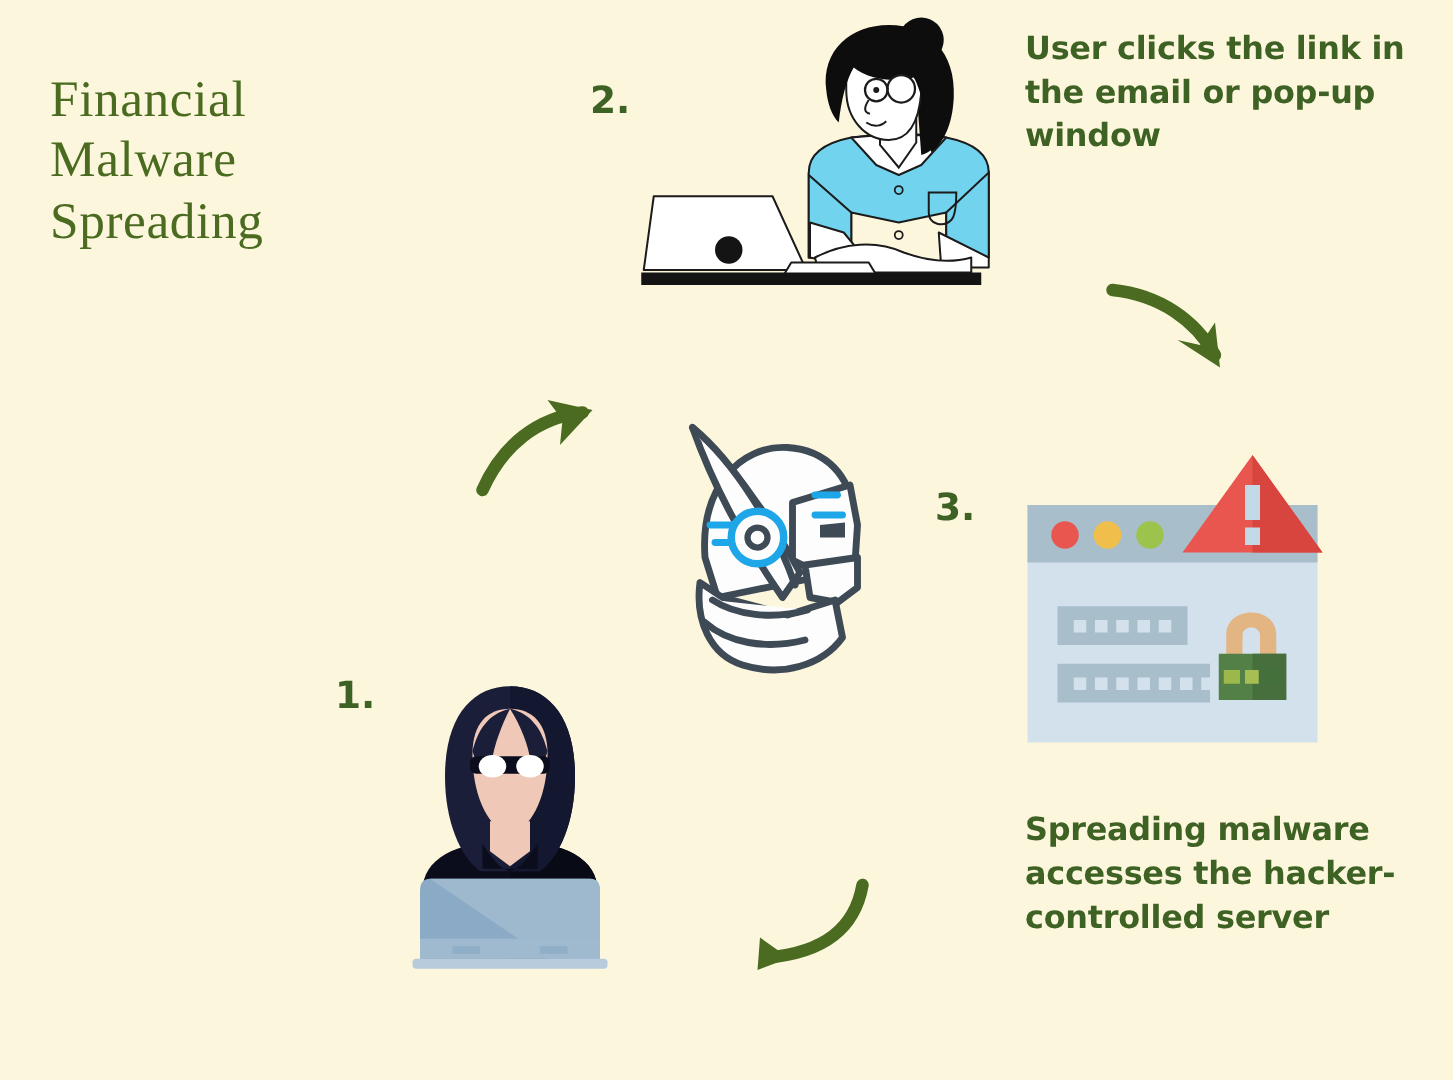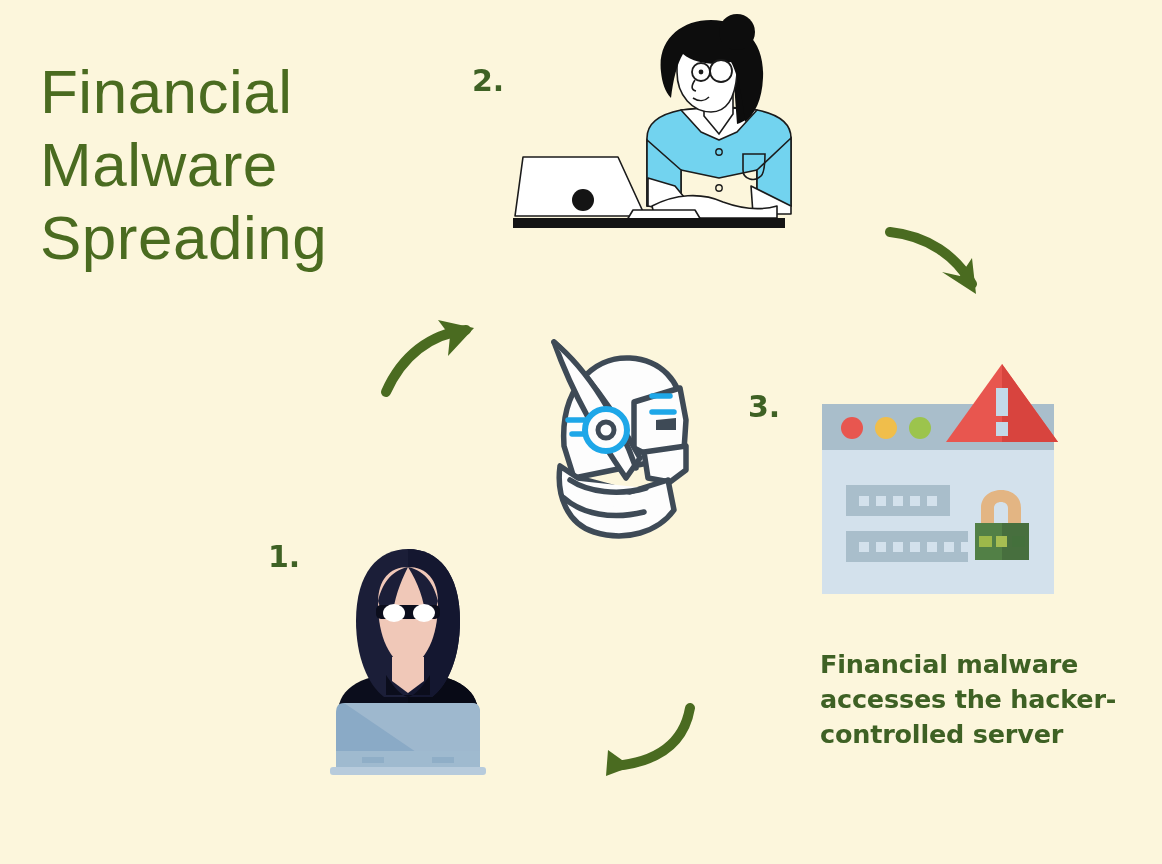--- a/index.html
+++ b/index.html
@@ -21,22 +21,22 @@
     background: #FCF6DC;
     overflow: hidden;
   }
 
   
   .title {
     position: absolute;
     left: 40px;
     top: 55px;
     width: 420px;
-    font-family: Liberation Sans, sans-serif;
-    font-size: 62px;
+    font-family: Liberation Serif, serif;
+    font-size: 41px;
     line-height: 1.18;
     color: #4A6B20;
     font-weight: 400;
     letter-spacing: 0.5px;
     white-space: pre-line;
   }
 
   
   .caption {
     position: absolute;
@@ -81,21 +81,22 @@
 <div class="canvas">
 
   <div class="title">Financial
 Malware
 Spreading</div>
 
   <div class="step-number" id="step-num-1">1.</div>
   <div class="step-number" id="step-num-2">2.</div>
   <div class="step-number" id="step-num-3">3.</div>
 
-  <div class="caption" id="caption-3">Financial malware accesses the hacker-controlled server</div>
+  <div class="caption" id="caption-2">User clicks the link in the email or pop-up window</div>
+  <div class="caption" id="caption-3">Spreading malware accesses the hacker-controlled server</div>
 
   <div class="illus" id="illus-woman">
     <svg width="290" height="230" viewBox="0 0 290 230" xmlns="http://www.w3.org/2000/svg">
 
       <path d="M142 128 C142 112 156 104 176 100 L214 96 L252 100 C272 104 286 112 286 128
                L286 196 L252 196 L252 160 L214 168 L176 160 L176 196 L142 196 Z" fill="#72D3EF" stroke="#1B1B1B" stroke-width="1.6" stroke-linejoin="round"></path>
 
       <path d="M142 130 L142 196 L176 196 L176 160 Z" fill="#72D3EF" stroke="#1B1B1B" stroke-width="1.6"></path>
       <path d="M143 168 L143 196 L172 202 L188 198 L170 176 Z" fill="#ffffff" stroke="#1B1B1B" stroke-width="1.6" stroke-linejoin="round"></path>
 

